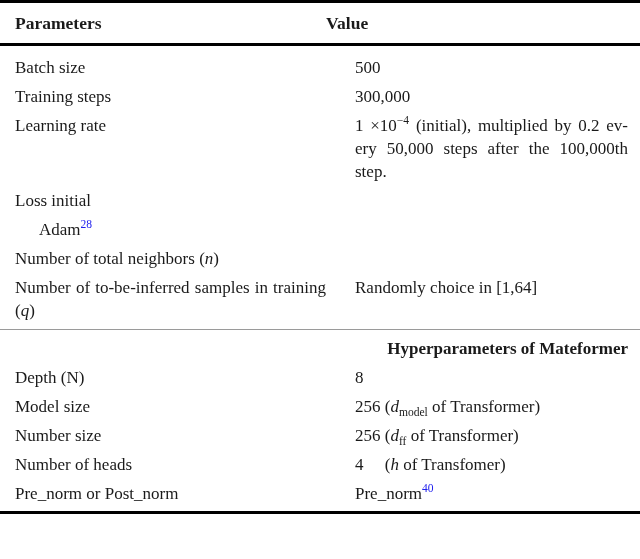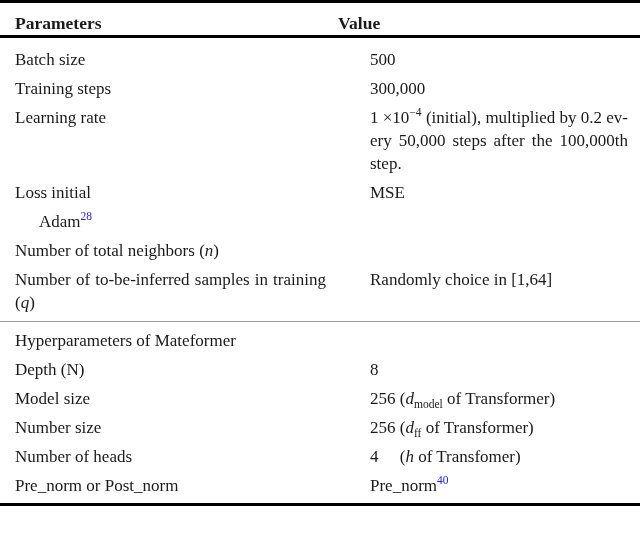--- a/index.html
+++ b/index.html
@@ -16,52 +16,53 @@
   }
   .paper-table {
     width: 640px;
     box-sizing: border-box;
     border-top: 3px solid #000;
     border-bottom: 3px solid #000;
   }
   .thead {
     display: grid;
     grid-template-columns: 311px 1fr;
-    column-gap: 12px;
-    padding: 9px 12px 0 15px;
+    column-gap: 0;
+    padding: 9px 12px 8px 15px;
     border-bottom: 3px solid #000;
   }
   .th {
     font-weight: 700;
     font-size: 17.5px;
     line-height: 23px;
   }
   .tbody {
     padding: 7px 12px 4px 15px;
   }
   .tbody.second {
     border-top: 1px solid #9a9a9a;
     padding-top: 4px;
     padding-bottom: 3px;
   }
   .row {
     display: grid;
     grid-template-columns: 311px 1fr;
-    column-gap: 20px;
+    column-gap: 5px;
     padding: 3px 0;
   }
   .cell {
     font-size: 17px;
     line-height: 23px;
   }
   .cell.param { text-align: justify; }
   .cell.value { text-align: justify; margin-left: 24px; }
   .section-row .cell {
     grid-column: 1 / -1;
-    text-align: left;
+    text-align: right;
+    font-weight: bold;
   }
   sup, sub {
     font-size: 0.68em;
     line-height: 0;
   }
   sup.cite {
     color: #2020ee;
     cursor: pointer;
     font-family: Liberation Serif, serif;
   }
@@ -83,21 +84,20 @@
       <div class="row">
         <div class="cell param"><span>Training steps</span></div>
         <div class="cell value"><span>300,000</span></div>
       </div>
       <div class="row">
         <div class="cell param"><span>Learning rate</span></div>
         <div class="cell value"><span>1 ×10</span><sup>−4</sup><span> (initial), multiplied by 0.2 ev­ery 50,000 steps after the 100,000th step.</span></div>
       </div>
       <div class="row">
         <div class="cell param"><span>Loss initial</span></div>
-        <div class="cell value"><span>MSE</span></div>
       </div>
       <div class="row">
         <div class="cell value"><span>Adam</span><sup class="cite">28</sup></div>
       </div>
       <div class="row">
         <div class="cell param"><span>Number of total neighbors (</span><i>n</i><span>)</span></div>
       </div>
       <div class="row">
         <div class="cell param"><span>Number of to-be-inferred samples in training (</span><i>q</i><span>)</span></div>
         <div class="cell value"><span>Randomly choice in [1,64]</span></div>

